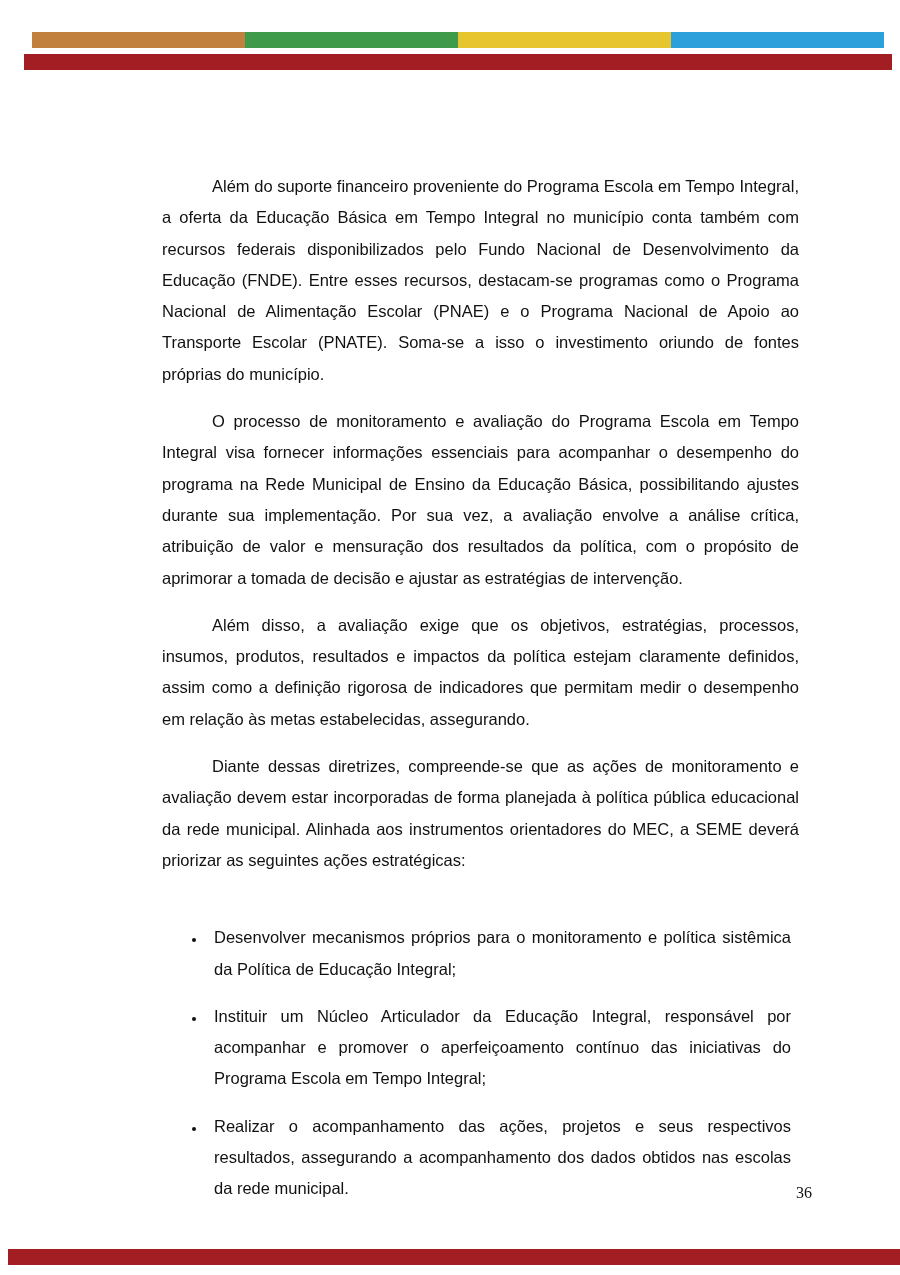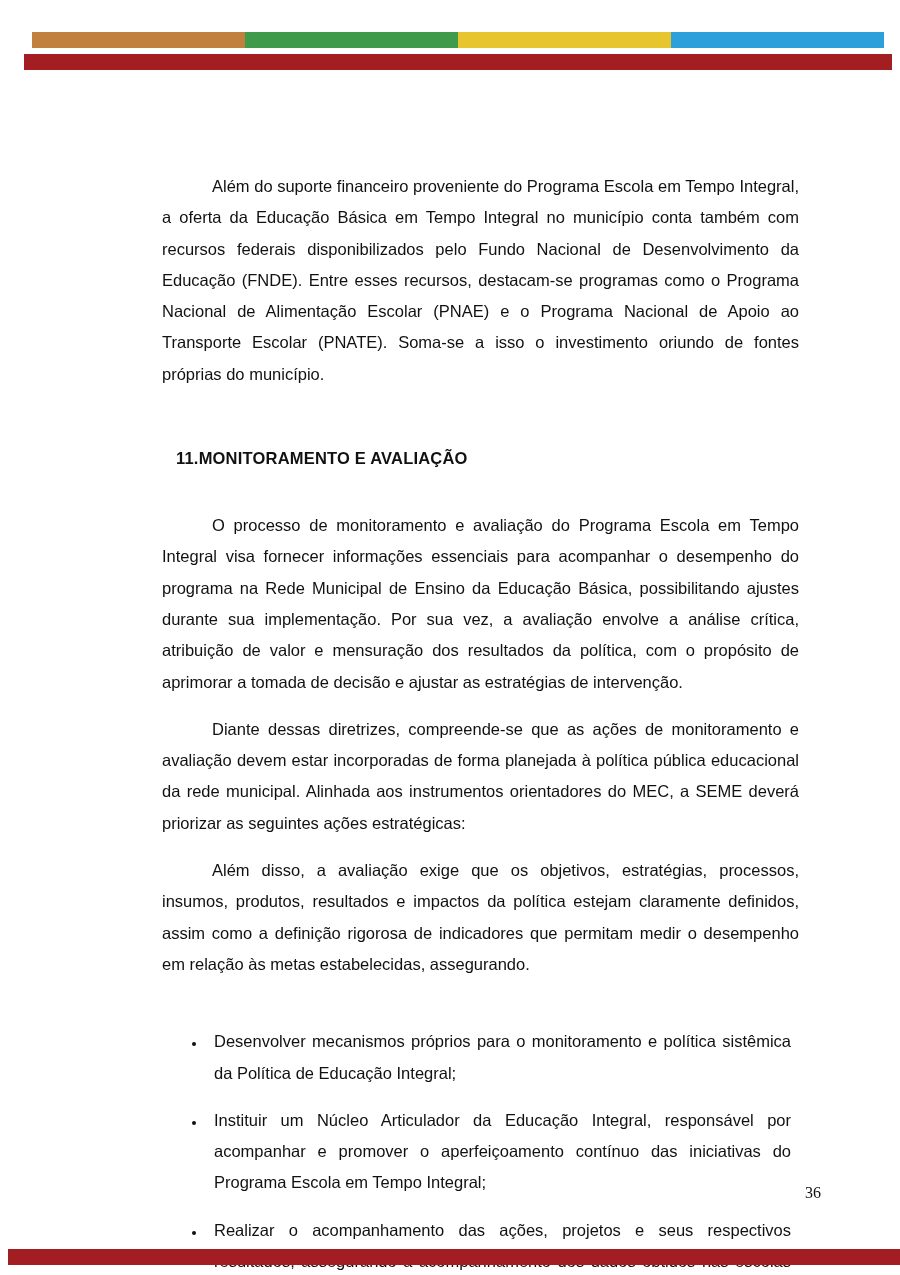--- a/index.html
+++ b/index.html
@@ -41,21 +41,21 @@
   }
   .bullets li {
     font-size: 16.5px;
     line-height: 31.3px;
     text-align: justify;
   }
   .bullets li::marker { font-size: 12px; }
   .page-number {
     position: absolute;
     top: 1168px;
-    right: 79px;
+    right: 88px;
     font-family: "Liberation Serif", serif;
     font-size: 16px;
     color: #111111;
   }
   .bottom-rule {
     position: absolute;
     left: 0;
     bottom: 18px;
     width: 100%;
     height: 4px;
@@ -72,27 +72,26 @@
     <div class="banner-seg" style="background: rgb(230, 197, 47);"></div>
     <div class="banner-seg" style="background: rgb(43, 160, 219);"></div>
   </header>
 
   <div class="red-stripe" style="background: rgb(162, 30, 34);"></div>
 
   <main class="content">
 
     <p class="para">Além do suporte financeiro proveniente do Programa Escola em Tempo Integral, a oferta da Educação Básica em Tempo Integral no município conta também com recursos federais disponibilizados pelo Fundo Nacional de Desenvolvimento da Educação (FNDE). Entre esses recursos, destacam-se programas como o Programa Nacional de Alimentação Escolar (PNAE) e o Programa Nacional de Apoio ao Transporte Escolar (PNATE). Soma-se a isso o investimento oriundo de fontes próprias do município.</p>
 
-    <h2 class="heading">11.MONITORAMENTO E AVALIAÇÃO</h2>
 
     <p class="para">O processo de monitoramento e avaliação do Programa Escola em Tempo Integral visa fornecer informações essenciais para acompanhar o desempenho do programa na Rede Municipal de Ensino da Educação Básica, possibilitando ajustes durante sua implementação. Por sua vez, a avaliação envolve a análise crítica, atribuição de valor e mensuração dos resultados da política, com o propósito de aprimorar a tomada de decisão e ajustar as estratégias de intervenção.</p>
 
+    <p class="para">Além disso, a avaliação exige que os objetivos, estratégias, processos, insumos, produtos, resultados e impactos da política estejam claramente definidos, assim como a definição rigorosa de indicadores que permitam medir o desempenho em relação às metas estabelecidas, assegurando.</p>
+
     <p class="para">Diante dessas diretrizes, compreende-se que as ações de monitoramento e avaliação devem estar incorporadas de forma planejada à política pública educacional da rede municipal. Alinhada aos instrumentos orientadores do MEC, a SEME deverá priorizar as seguintes ações estratégicas:</p>
-
-    <p class="para">Além disso, a avaliação exige que os objetivos, estratégias, processos, insumos, produtos, resultados e impactos da política estejam claramente definidos, assim como a definição rigorosa de indicadores que permitam medir o desempenho em relação às metas estabelecidas, assegurando.</p>
 
     <ul class="bullets">
       <li>Desenvolver mecanismos próprios para o monitoramento e política sistêmica da Política de Educação Integral;</li>
       <li>Instituir um Núcleo Articulador da Educação Integral, responsável por acompanhar e promover o aperfeiçoamento contínuo das iniciativas do Programa Escola em Tempo Integral;</li>
       <li>Realizar o acompanhamento das ações, projetos e seus respectivos resultados, assegurando a acompanhamento dos dados obtidos nas escolas da rede municipal.</li>
     </ul>
 
   </main>
 
   <div class="page-number">36</div>

